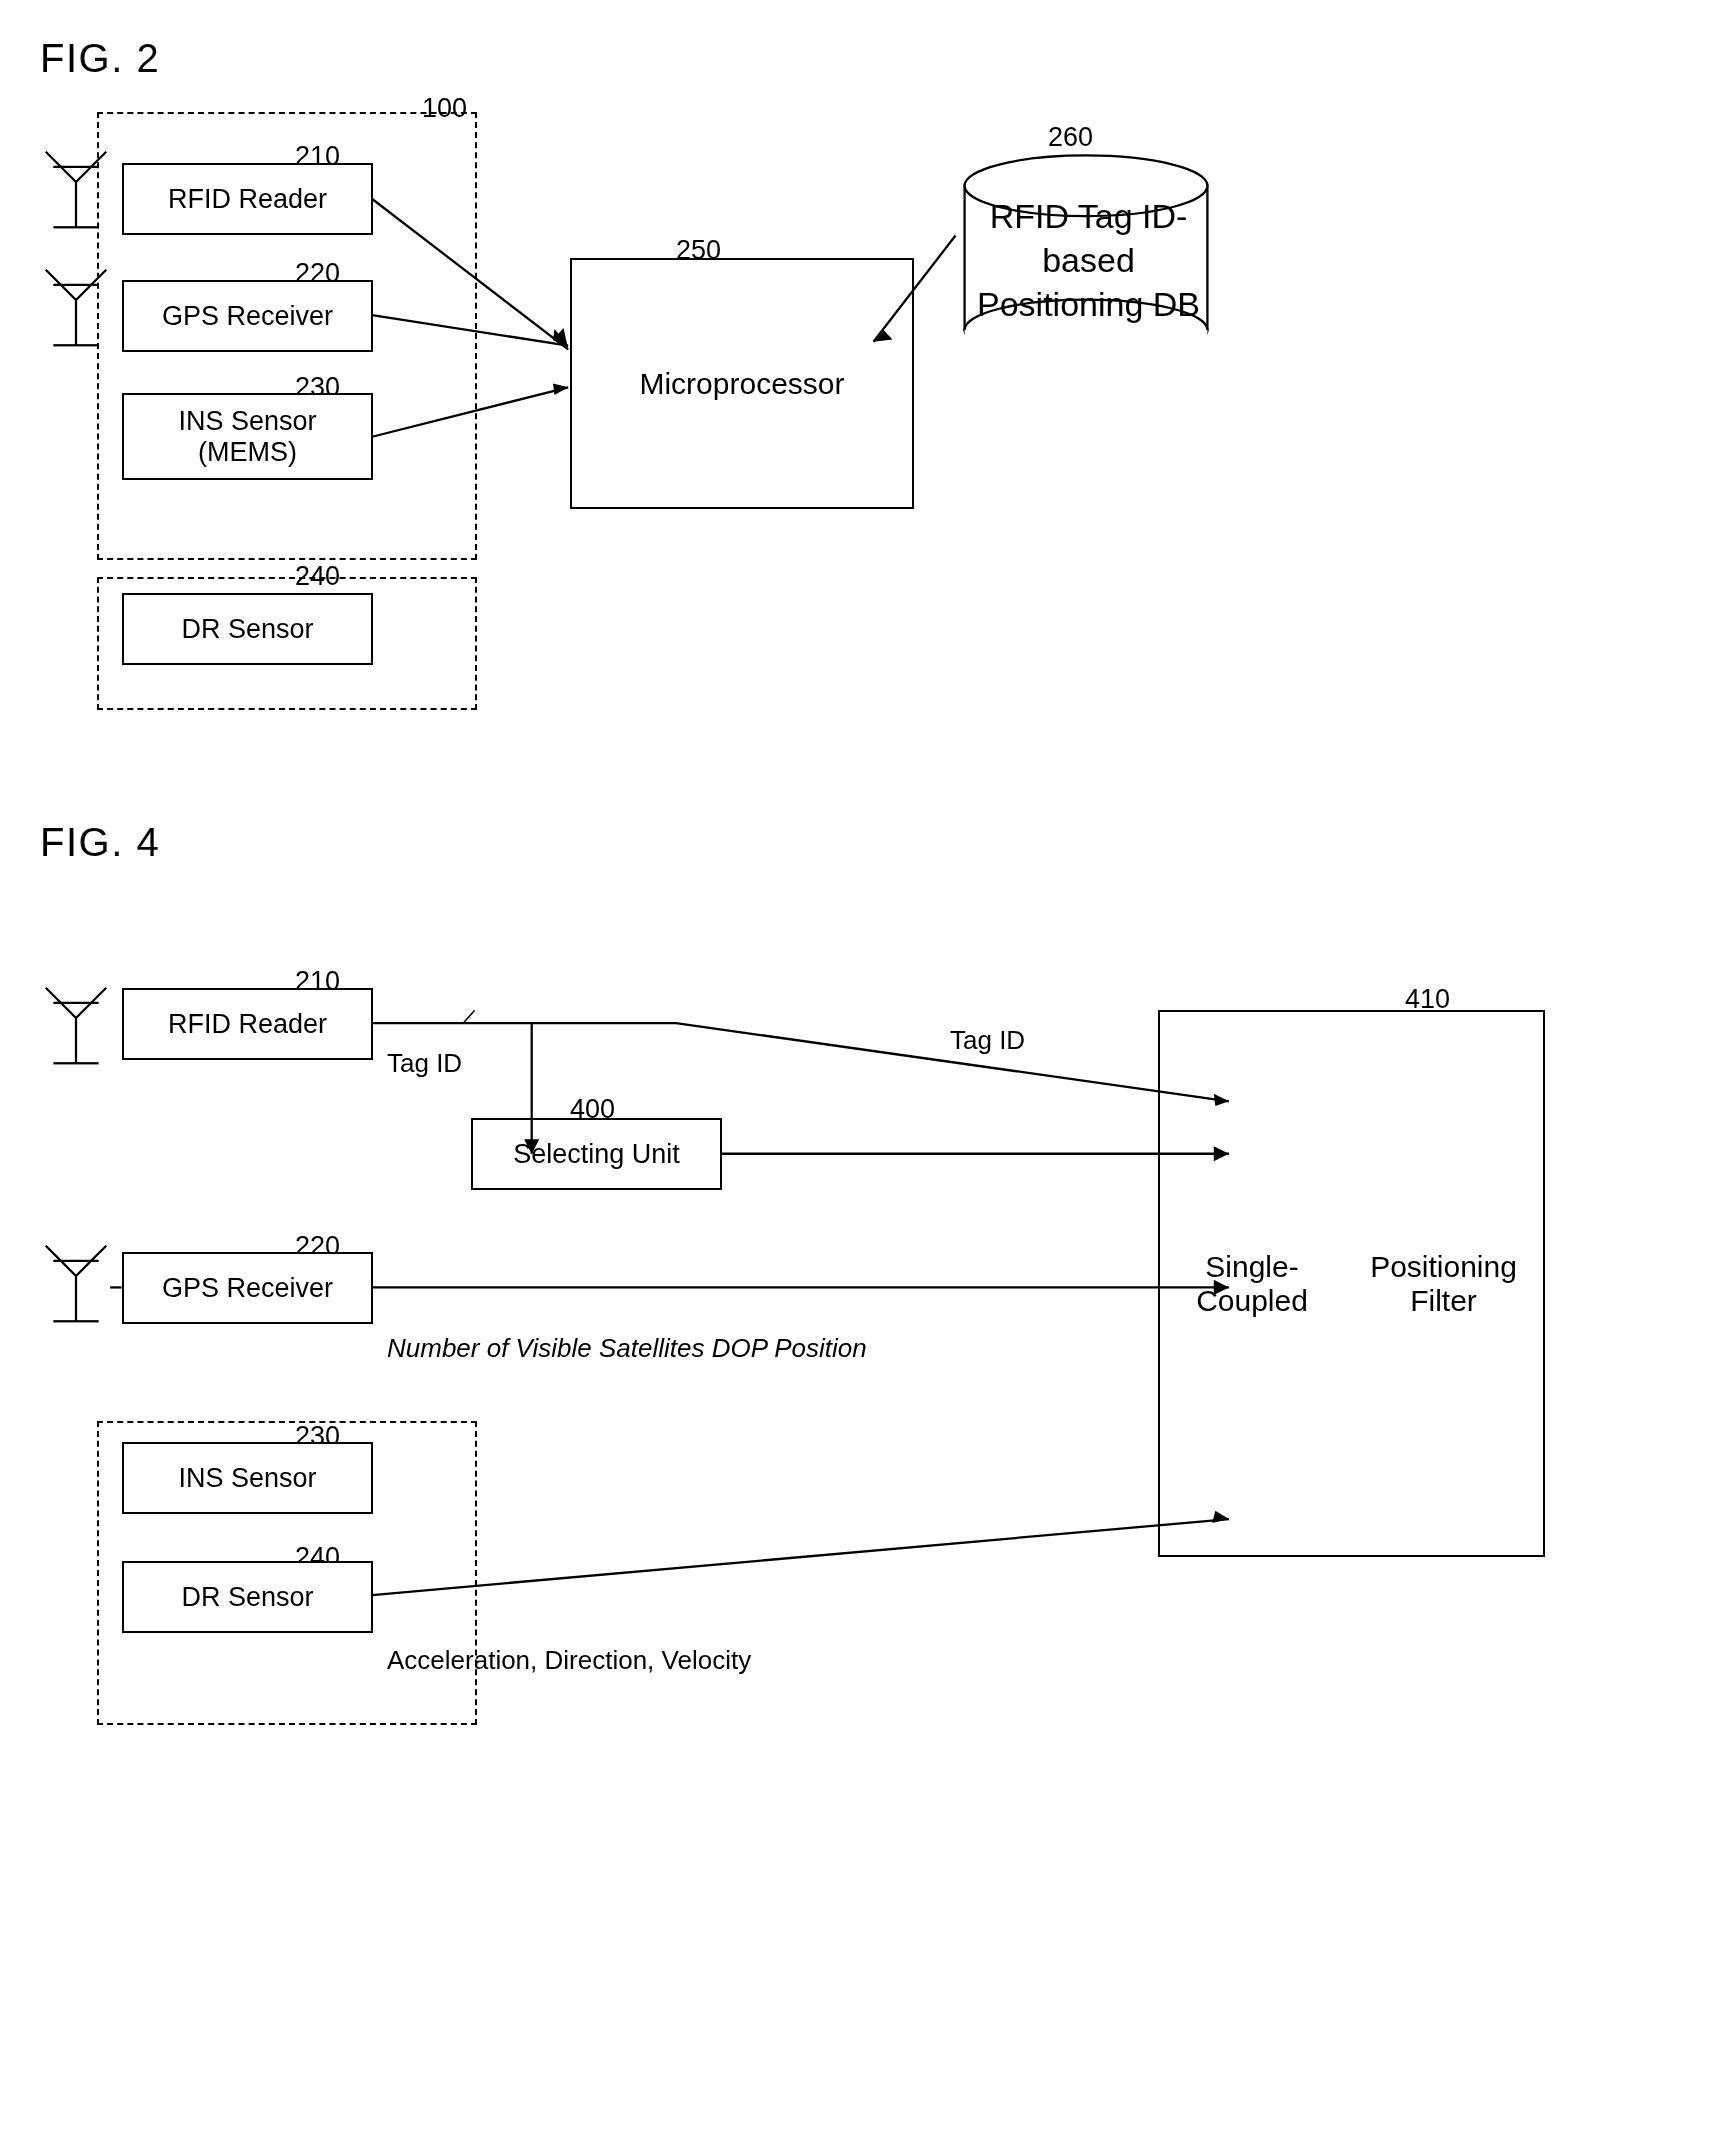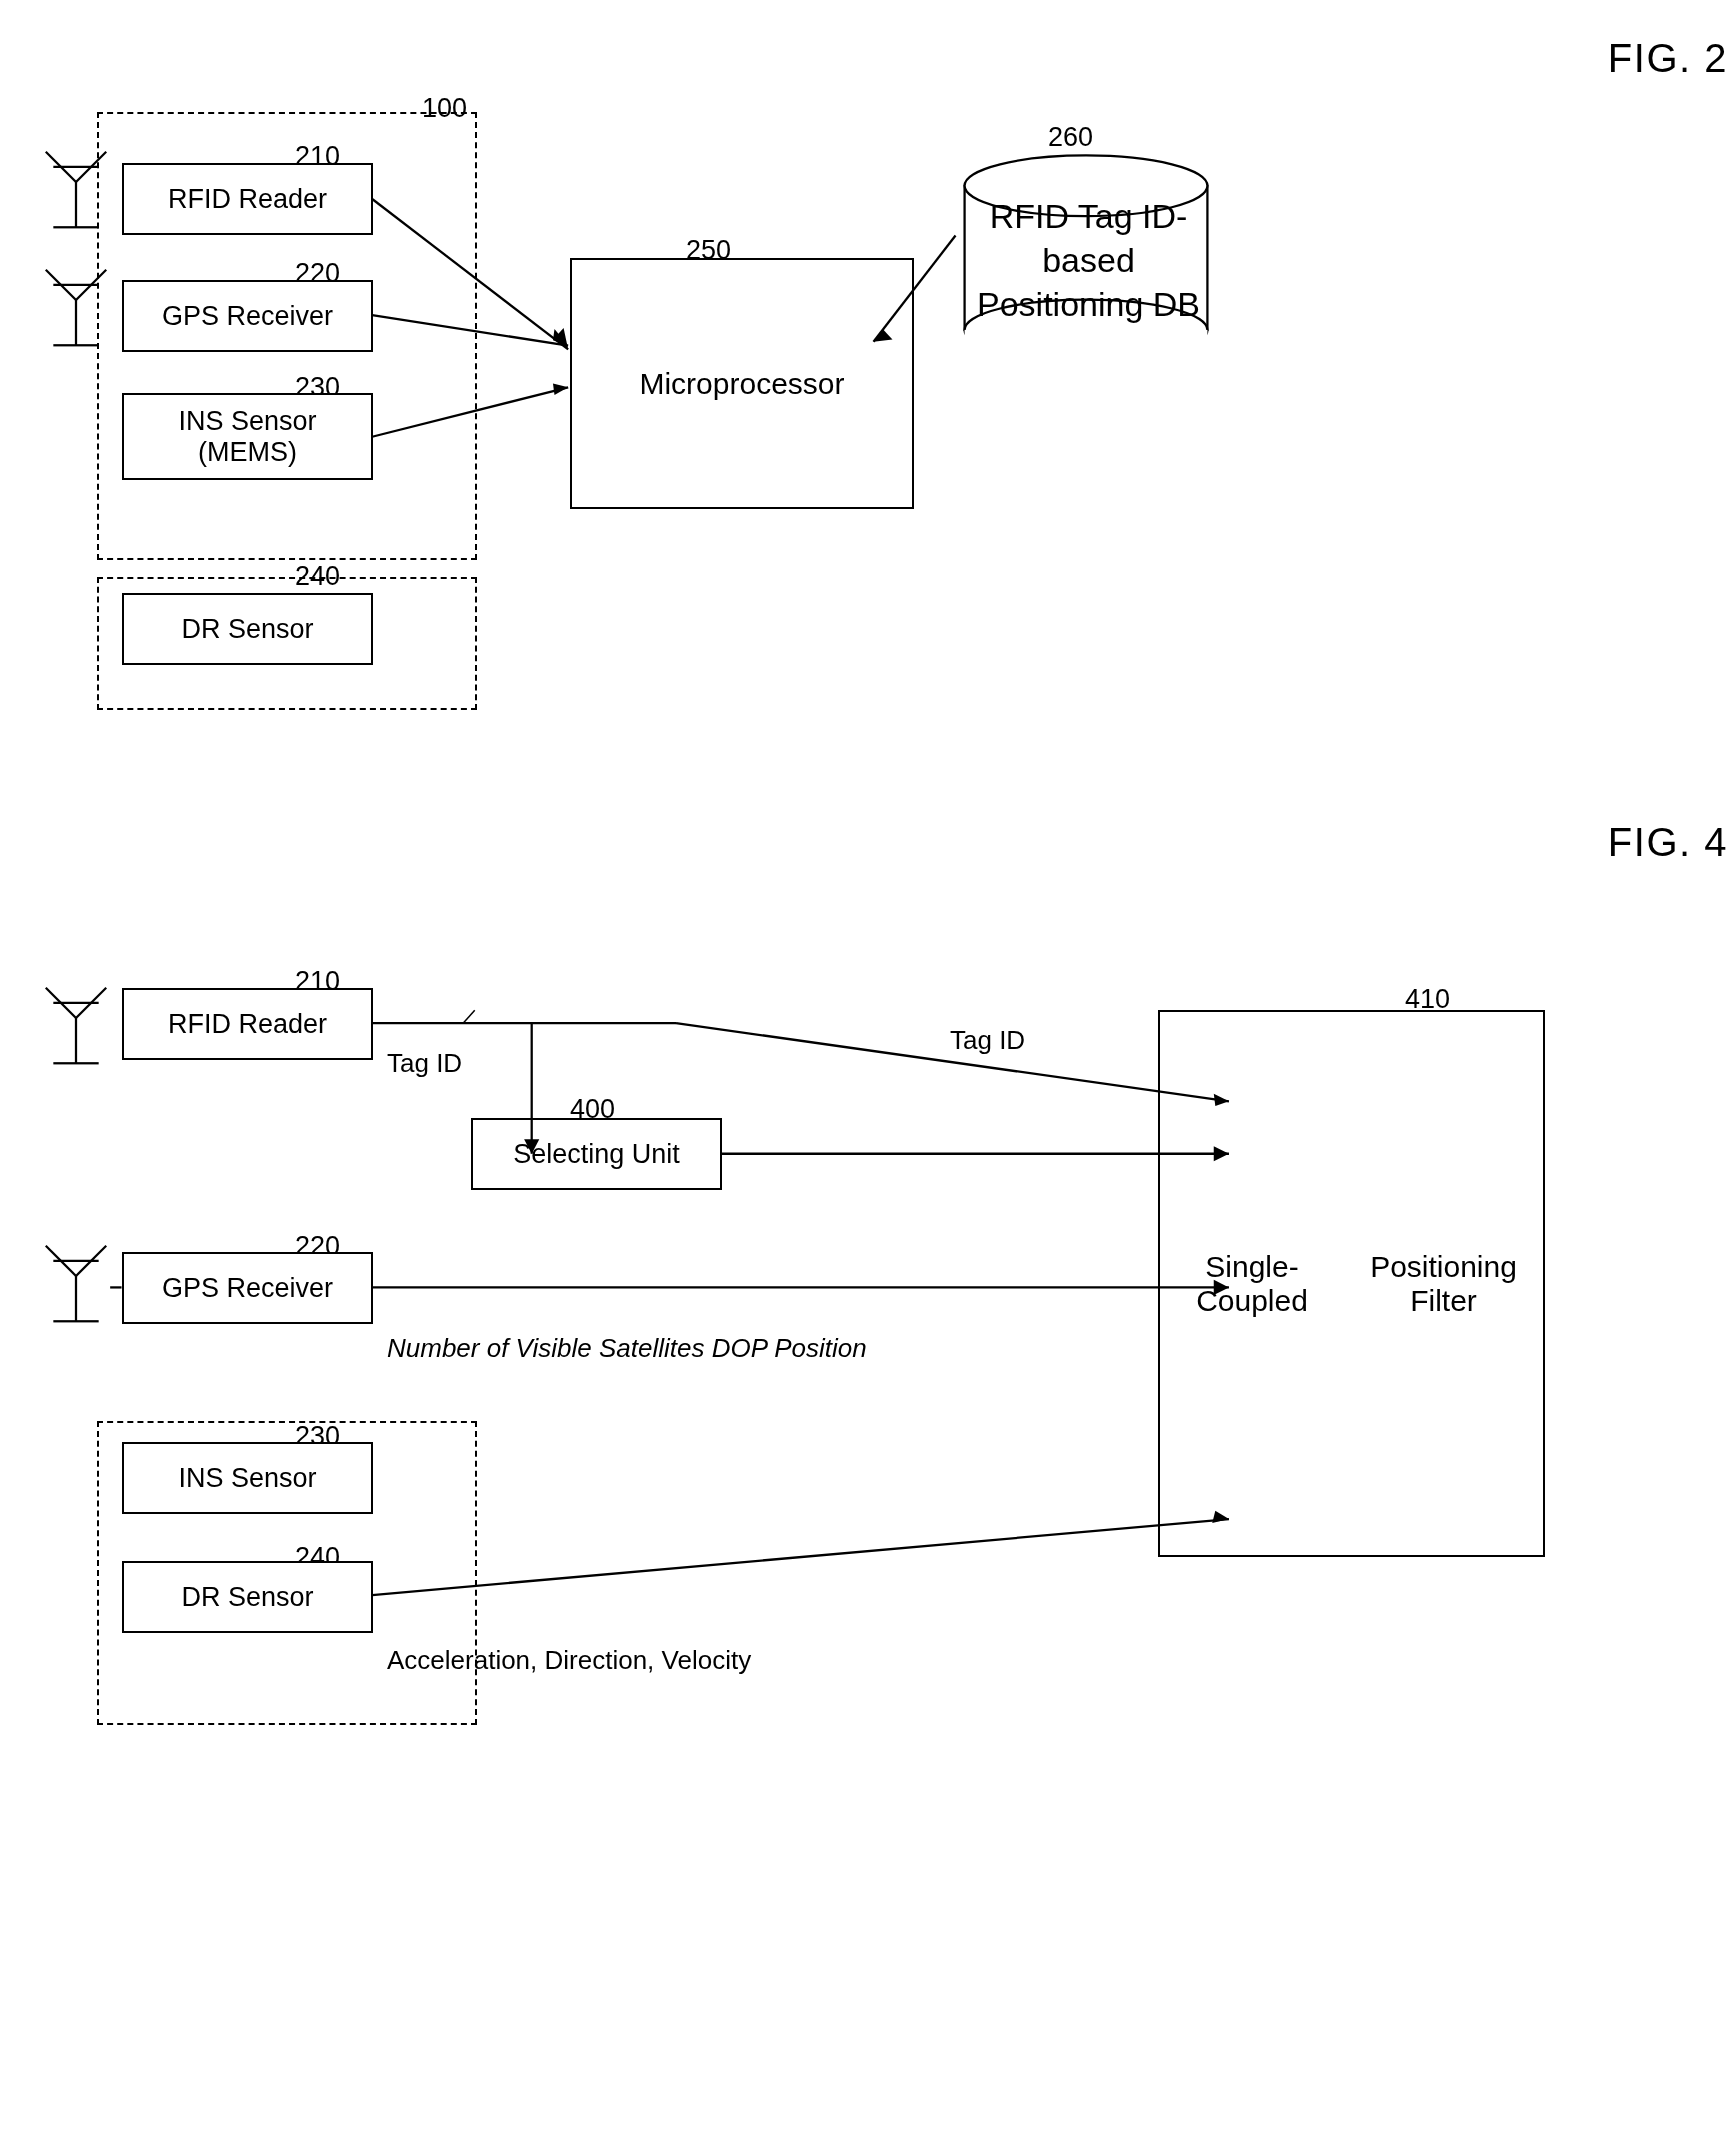--- a/index.html
+++ b/index.html
@@ -13,25 +13,26 @@
     }
     .page {
       width: 1728px;
       min-height: 2129px;
       background: #fff;
       position: relative;
     }
 
     
     .fig-title {
-      text-align: right;
+      text-align: left;
       font-size: 40px;
       font-weight: normal;
       letter-spacing: 1.5px;
       position: absolute;
+      padding-left: 40px;
     }
 
     
     .box {
       position: absolute;
       border: 2.3px solid #000;
       background: #fff;
       display: flex;
       align-items: center;
       justify-content: center;
@@ -105,21 +106,21 @@
 
   <svg style="position:absolute;left:42px;top:262px;" width="68" height="91" viewBox="0 0 90 120">
     <line x1="45" y1="110" x2="45" y2="50" stroke="#000" stroke-width="3"></line>
     <line x1="45" y1="50" x2="5" y2="10" stroke="#000" stroke-width="3"></line>
     <line x1="45" y1="50" x2="85" y2="10" stroke="#000" stroke-width="3"></line>
     <line x1="15" y1="30" x2="75" y2="30" stroke="#000" stroke-width="3"></line>
     <line x1="45" y1="110" x2="75" y2="110" stroke="#000" stroke-width="3"></line>
     <line x1="45" y1="110" x2="15" y2="110" stroke="#000" stroke-width="3"></line>
   </svg>
 
-  <div class="label" style="top:235px; left:676px;margin-left:10px;">250</div>
+  <div class="label" style="top:235px; left:676px;">250</div>
 
   <div class="box" style="left:570px; top:258px; width:344px; height:251px; font-size:30px;">Microprocessor</div>
 
   <div class="label" style="top:122px; left:1048px;">260</div>
 
   <svg style="position:absolute;left:957px;top:144px;" width="258" height="205" viewBox="0 0 340 270">
 
     <rect x="10" y="55" width="320" height="190" fill="white" stroke="#000" stroke-width="3"></rect>
 
     <ellipse cx="170" cy="55" rx="160" ry="40" fill="white" stroke="#000" stroke-width="3"></ellipse>

